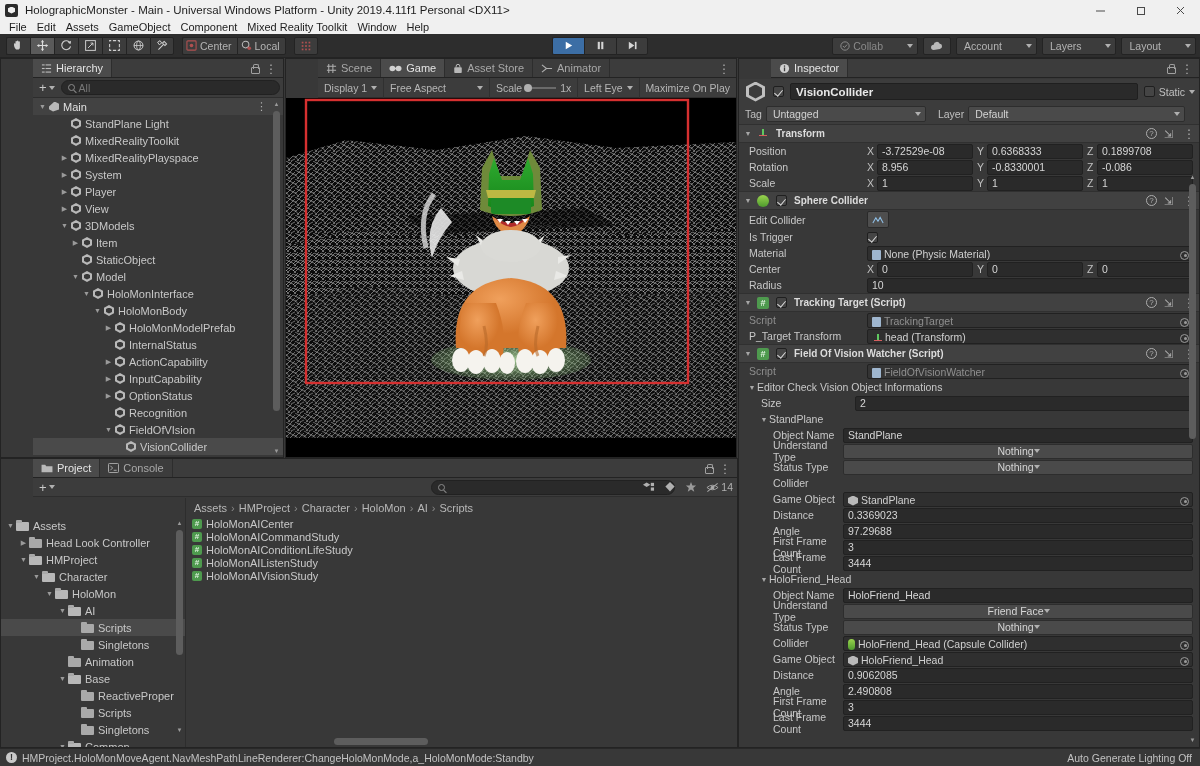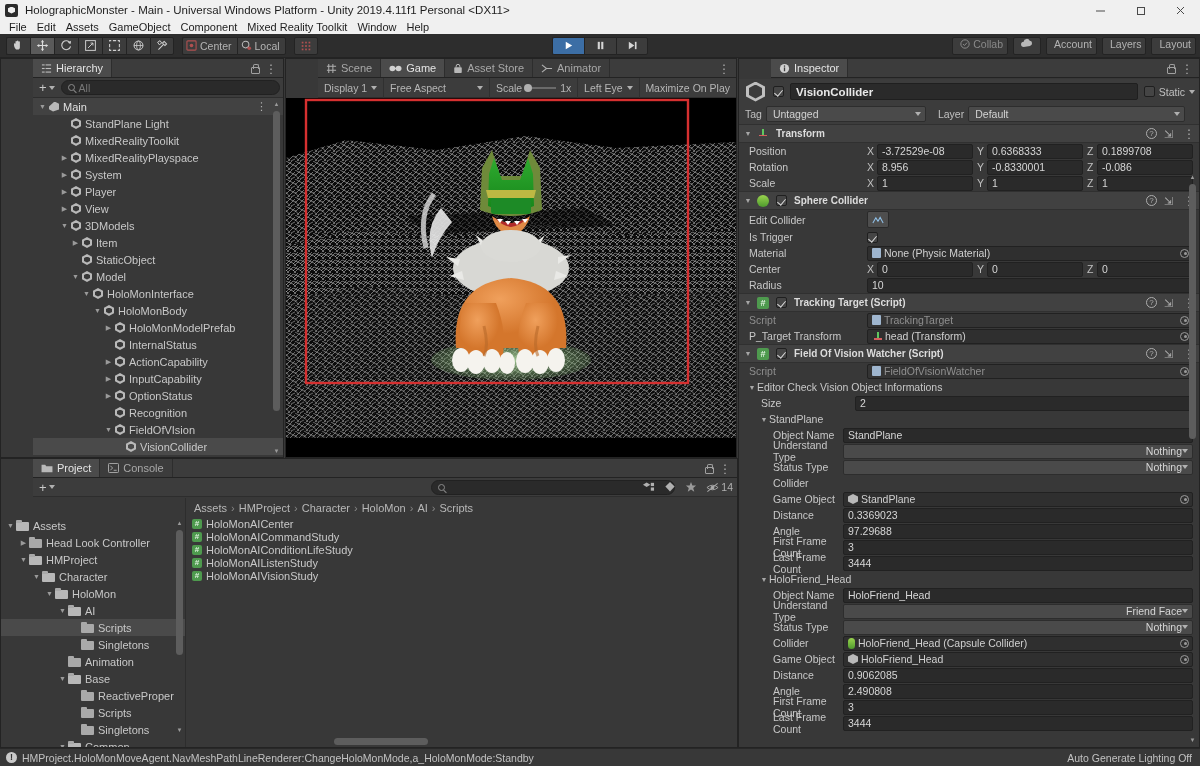--- a/index.html
+++ b/index.html
@@ -56,21 +56,21 @@
   .tbtn:first-child{border-top-left-radius:2px;border-bottom-left-radius:2px;}
   .tbtn:last-child{border-right:1px solid #232323;border-top-right-radius:2px;border-bottom-right-radius:2px;}
   .tbtn.sel { background:#5a5a5a; }
   .tbtn.play-on { background:#3c6ea5; color:#fff; }
   .gap { width:8px; flex:none; }
   .pivot-btn { padding:0 5px 0 3px; gap:3px; font-size:10.5px; }
   .tb-right { position:absolute; right:4px; top:0; height:24px; display:flex; align-items:center; gap:5px;}
   .drop {
     height:18px; background:#3c3c3c; border:1px solid #232323; border-radius:2px;
     display:flex; align-items:center; padding:0 4px 0 7px; gap:24px;
-    font-size:10.5px; color:#b4b4b4; white-space:nowrap;flex-direction:column;
+    font-size:10.5px; color:#b4b4b4; white-space:nowrap;
   }
   .caret { width:0;height:0;border-left:3px solid transparent;border-right:3px solid transparent;border-top:4px solid #b0b0b0; }
   .collab { color:#8a8a8a; }
   .center-play { position:absolute; left:50%; transform:translateX(-50%); display:flex; }
 
   
   .panel { position:absolute; background:#383838; border:1px solid #232323;padding-left:32px; }
   .panel-tabs {
     height:19px; background:#3c3c3c; display:flex; align-items:stretch;
     border-bottom:1px solid #232323; position:relative;
@@ -154,25 +154,25 @@
   .row{display:flex;align-items:center;height:16px;padding-left:10px;font-size:10.5px;color:#c8c8c8;}
   .row .lbl{width:118px;flex:none;color:#c8c8c8;}
   .row .lbl.ind1{padding-left:12px;width:106px;}
   .row .lbl.ind2{padding-left:24px;width:94px;}
   .row .lbl.dim{color:#8d8d8d;}
   .vec{display:flex;flex:1;gap:4px;padding-right:6px;}
   .vcell{flex:1;display:flex;align-items:center;gap:3px;}
   .vcell .ax{color:#c0c0c0;font-size:10.5px;width:7px;}
   .fld{flex:1;height:15px;background:#2a2a2a;border:1px solid #212121;border-radius:2px;color:#d6d6d6;font-size:10.5px;display:flex;align-items:center;padding:0 4px;overflow:hidden;white-space:nowrap;}
   .fld.wide{margin-right:6px;}
-  .objfld{flex:1;height:15px;background:#2f2f2f;border:1px solid #212121;border-radius:2px;color:#d0d0d0;font-size:10.5px;display:flex;align-items:center;padding:0 4px;gap:3px;margin-right:6px;position:relative;}
+  .objfld{flex:1;height:15px;background:#2f2f2f;border:1px solid #212121;border-radius:2px;color:#d0d0d0;font-size:10.5px;display:flex;align-items:flex-end;padding:0 4px;gap:3px;margin-right:6px;position:relative;}
   .objfld.dim{color:#8f8f8f;background:#343434;}
   .objfld .dot-r{position:absolute;right:3px;width:9px;height:9px;border:1px solid #9a9a9a;border-radius:50%;}
   .objfld .dot-r:after{content:"";position:absolute;left:2.5px;top:2.5px;width:3px;height:3px;background:#9a9a9a;border-radius:50%;}
-  .ddl{flex:1;height:15px;background:#4a4a4a;border:1px solid #2d2d2d;border-radius:2px;color:#d6d6d6;font-size:10.5px;display:flex;align-items:center;justify-content:flex-end;padding:0 4px 0 5px;margin-right:6px;}
+  .ddl{flex:1;height:15px;background:#4a4a4a;border:1px solid #2d2d2d;border-radius:2px;color:#d6d6d6;font-size:10.5px;display:flex;align-items:center;justify-content:center;padding:0 4px 0 5px;margin-right:6px;}
   .foldrow{display:flex;align-items:center;height:16px;font-size:10.5px;color:#c8c8c8;}
   .foldrow .tri{font-size:7px;color:#a6a6a6;width:10px;text-align:center;}
   .hash-green{width:12px;height:12px;background:#4e9a4e;border-radius:2px;color:#dff0df;font-size:9px;line-height:12px;text-align:center;flex:none;font-weight:bold;}
   .sphere-ico{width:12px;height:12px;border-radius:50%;background:linear-gradient(#9ad44e,#4e9a2e);flex:none;}
   .trans-ico{width:12px;height:12px;flex:none;position:relative;}
   .trans-ico:before{content:"";position:absolute;left:5px;top:1px;width:1.5px;height:7px;background:#5fc75f;}
   .trans-ico:after{content:"";position:absolute;left:2px;top:7px;width:8px;height:1.5px;background:#d45f5f;}
   .editcoll-btn{width:22px;height:17px;background:#4e4e4e;border:1px solid #2a2a2a;border-radius:2px;display:flex;align-items:center;justify-content:center;margin-left:0;}
 
   

